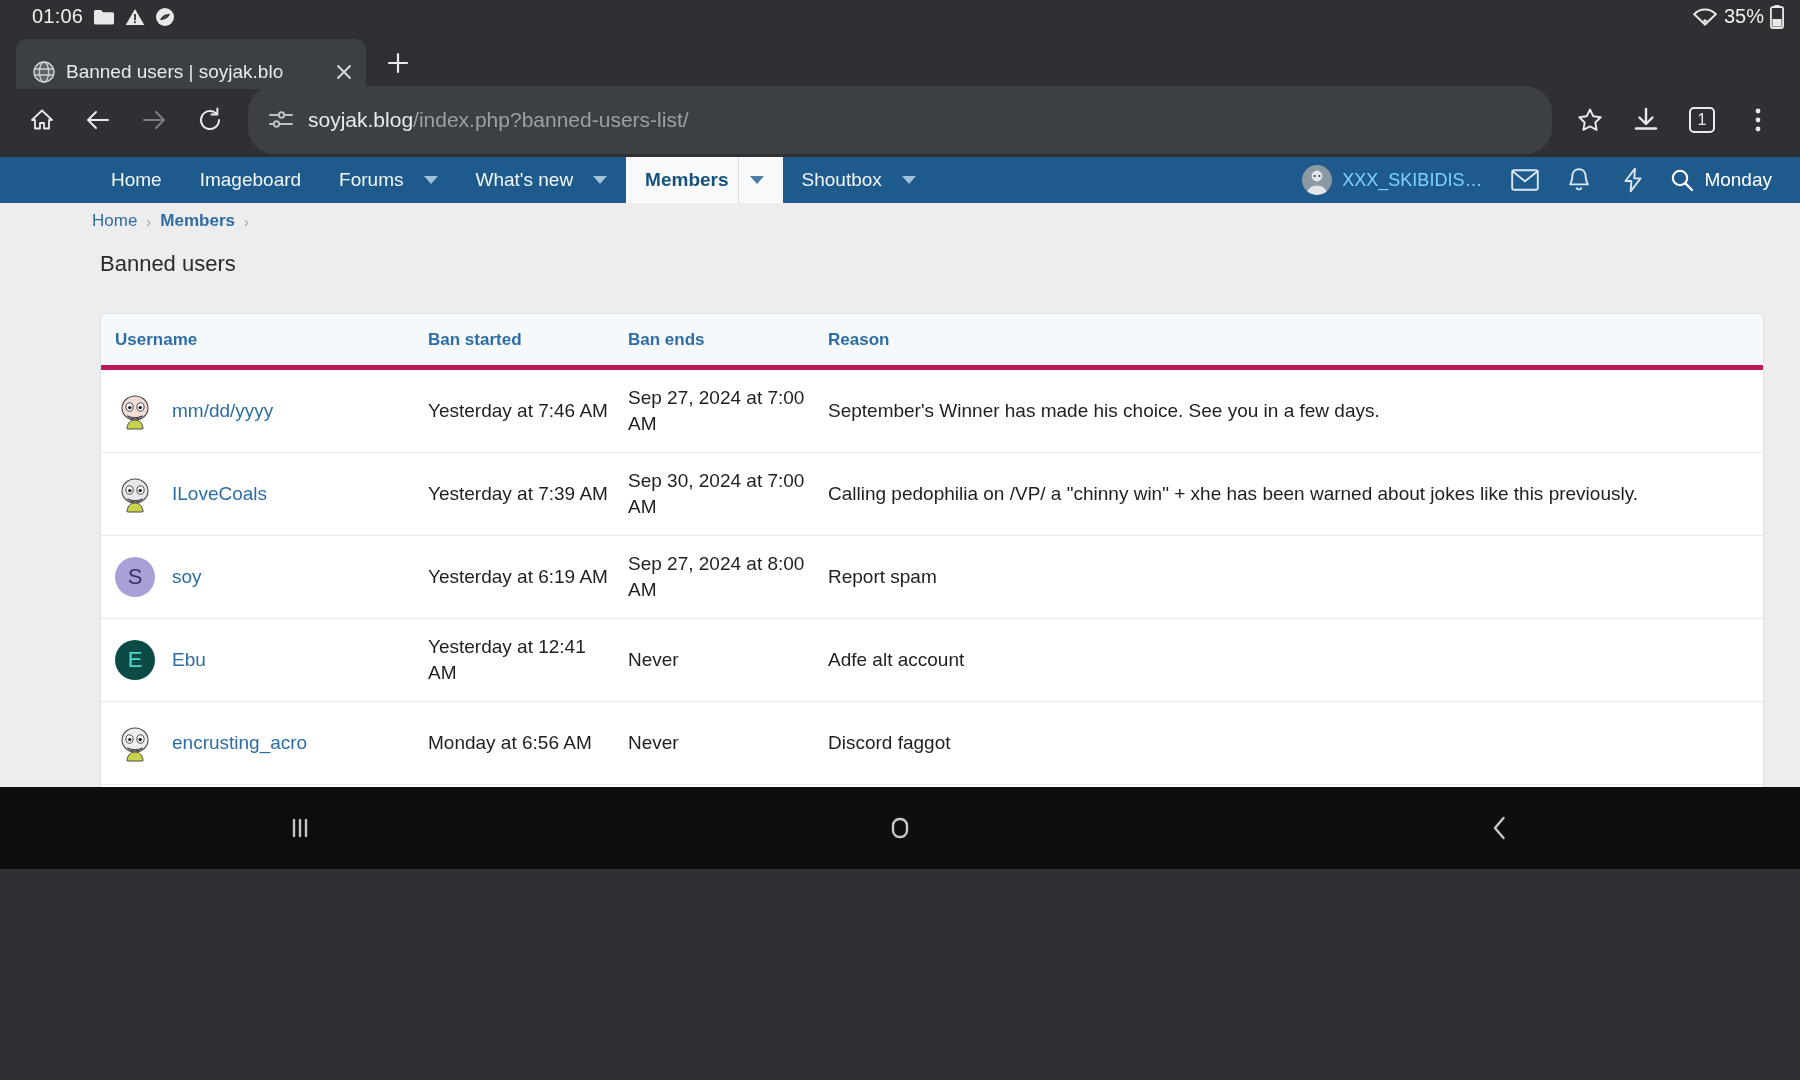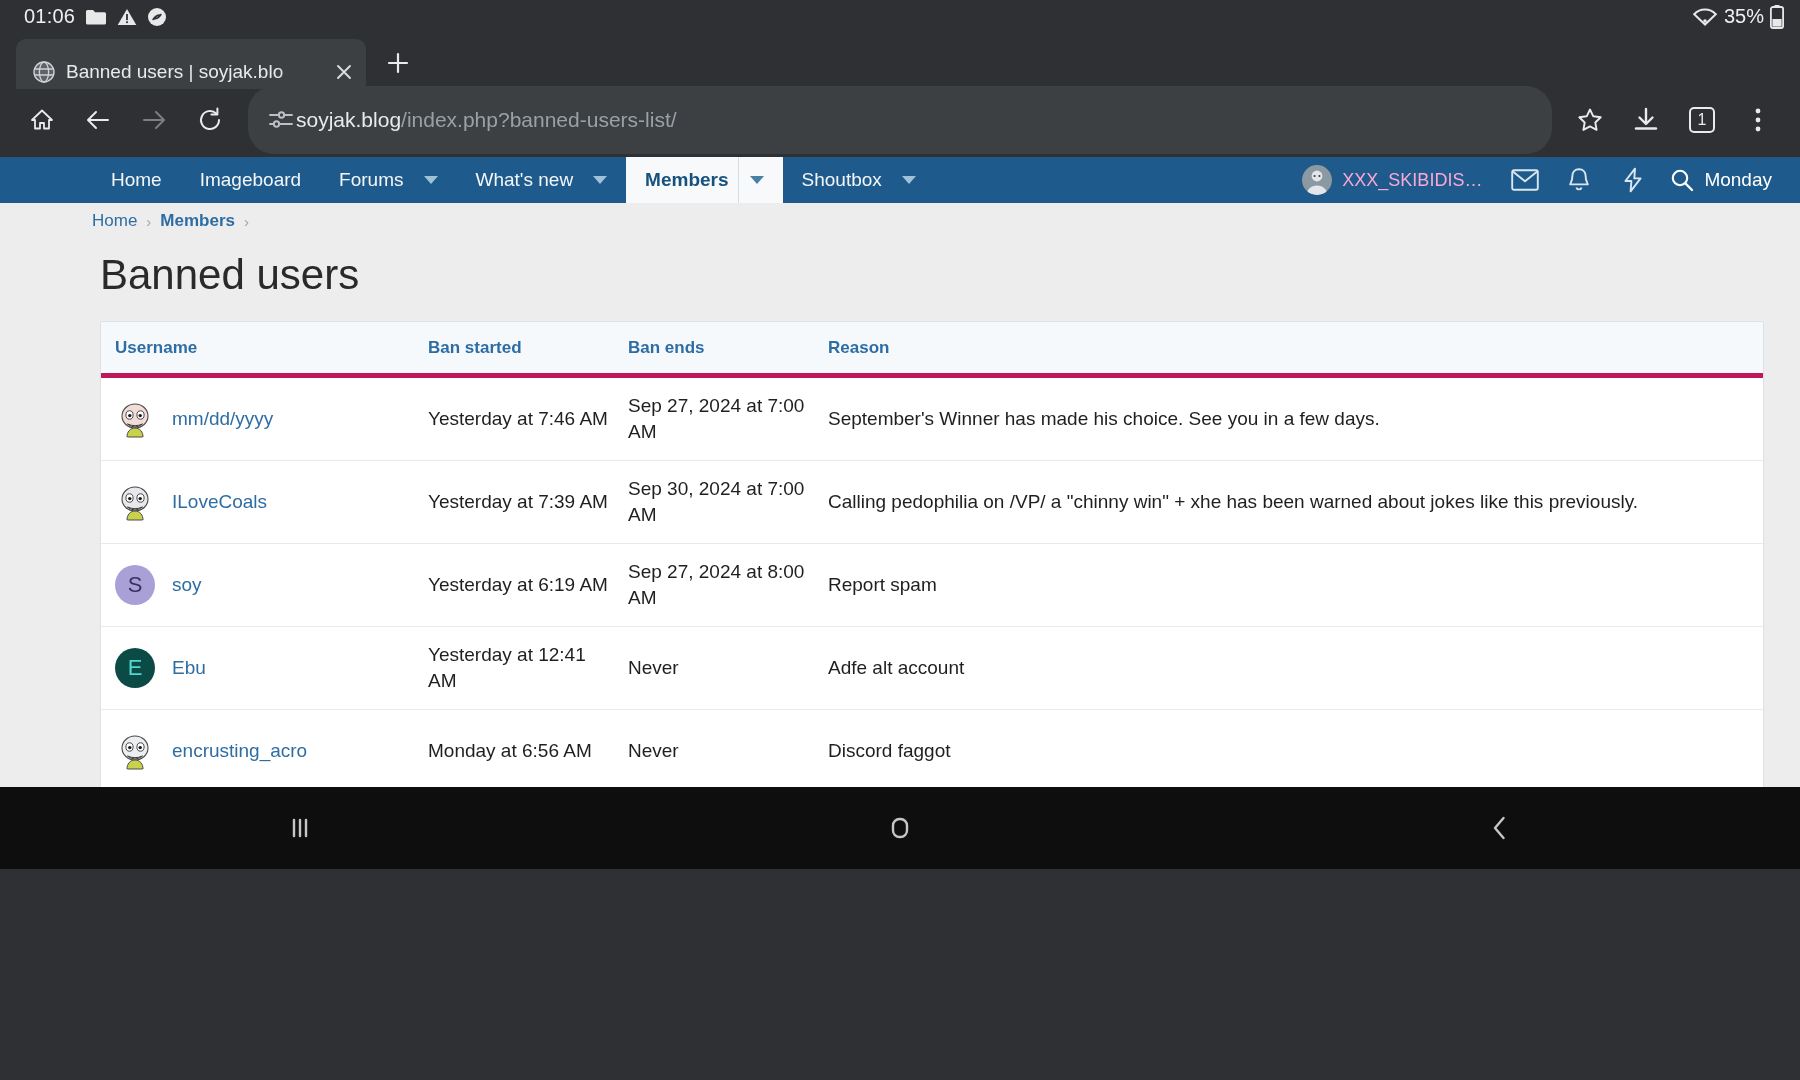--- a/index.html
+++ b/index.html
@@ -13,21 +13,21 @@
   
   .status-bar {
     height: 33px; width: 100%;
     background: #2e3033;
     display: flex; align-items: center;
     justify-content: space-between;
     padding: 0 16px 0 24px;
     color: #e8e8e8;
   }
   .status-left { display: flex; align-items: center; gap: 10px; }
-  .status-clock { font-size: 20px; letter-spacing: .2px; color:#f0f0f0; }
+  .status-clock { font-size: 20px; letter-spacing: .2px; color:#f0f0f0;margin-left:8px; }
   .status-right { display: flex; align-items: center; gap: 6px; }
   .status-batt-text { font-size: 20px; color:#f0f0f0; }
   .icon-svg { display:block; }
 
   
   .browser-chrome { background:#2e3033; width:100%; }
   .tab-strip {
     height: 56px; display: flex; align-items: flex-end;
     padding-left: 16px; gap: 4px;
   }
@@ -55,21 +55,21 @@
     background: #2e3033;
   }
   .nav-btn {
     width: 56px; height: 56px; display:flex; align-items:center;
     justify-content:center; cursor:pointer; flex:0 0 auto;
   }
   .nav-btn.disabled { opacity: .42; }
   .omnibox {
     flex: 1 1 auto; height: 68px;
     background: #3c4043; border-radius: 26px;
-    display:flex; align-items:center; gap: 2px;
+    display:flex; align-items:center; gap: 14px;
     padding: 0 20px; margin: 8px 10px;
     min-width: 0;
   }
   .omnibox-url { color:#e8eaed; font-size: 21px; white-space:nowrap; overflow:hidden; }
   .omnibox-url .dim { color: #9aa0a6; }
   .chrome-right { display:flex; align-items:center; gap: 0px; }
   .tabcount {
     width: 26px; height: 26px; border: 2.4px solid #e8eaed;
     border-radius: 5px; color:#e8eaed; font-size: 16px;
     display:flex; align-items:center; justify-content:center;
@@ -98,21 +98,21 @@
   .caret-box { display:flex; align-items:center; height:100%; padding-left: 11px; }
   .caret {
     width: 0; height: 0;
     border-left: 7px solid transparent; border-right: 7px solid transparent;
     border-top: 8px solid #9fc2da;
   }
   .nav-item.active .caret { border-top-color:#4a7fa5; }
   .nav-right { display:flex; align-items:center; gap: 0; padding-right: 10px; }
   .user-chip {
     display:flex; align-items:center; gap:10px; padding: 0 16px;
-    font-size: 18px; color:#f9a8d4; cursor:pointer;justify-content:flex-end;
+    font-size: 18px; color:#7dd3fc; cursor:pointer;justify-content:flex-end;
   }
   .user-avatar {
     width: 30px; height: 30px; border-radius: 50%;
     background: #6b7a86; overflow:hidden; flex:0 0 auto;
     display:flex; align-items:center; justify-content:center;
     font-size: 13px; color:#fff;
   }
   .nav-icon-btn {
     width: 54px; height: 46px; display:flex; align-items:center;
     justify-content:center; cursor:pointer;
@@ -124,22 +124,22 @@
 
   .breadcrumb {
     padding: 8px 0 6px 92px; display:flex; align-items:center; gap:9px;
     font-size: 17px; background:#ededed;
   }
   .crumb { color:#2e6da4; cursor:pointer; }
   .crumb.bold { font-weight:bold; }
   .crumb-sep { color:#9aa7b0; font-size: 15px; }
 
   .page-title {
-    font-size: 42px; color:#2a2a2a; font-weight: normal;
-    padding: 14px 0 22px 100px; background:#ededed;
+    font-size: 22px; color:#2a2a2a; font-weight: normal;
+    padding: 14px 0 36px 100px; background:#ededed;
   }
 
   .table-wrap {
     margin: 0 36px 0 100px;
     background:#fff; border:1px solid #dfe2e5;
     border-radius: 2px; overflow: hidden;
   }
   .thead {
     display:flex; background:#f5f9fc; border-bottom:5px solid #be185d;
     padding: 14px 0; font-size: 17px; font-weight:bold; color:#2e6da4;

